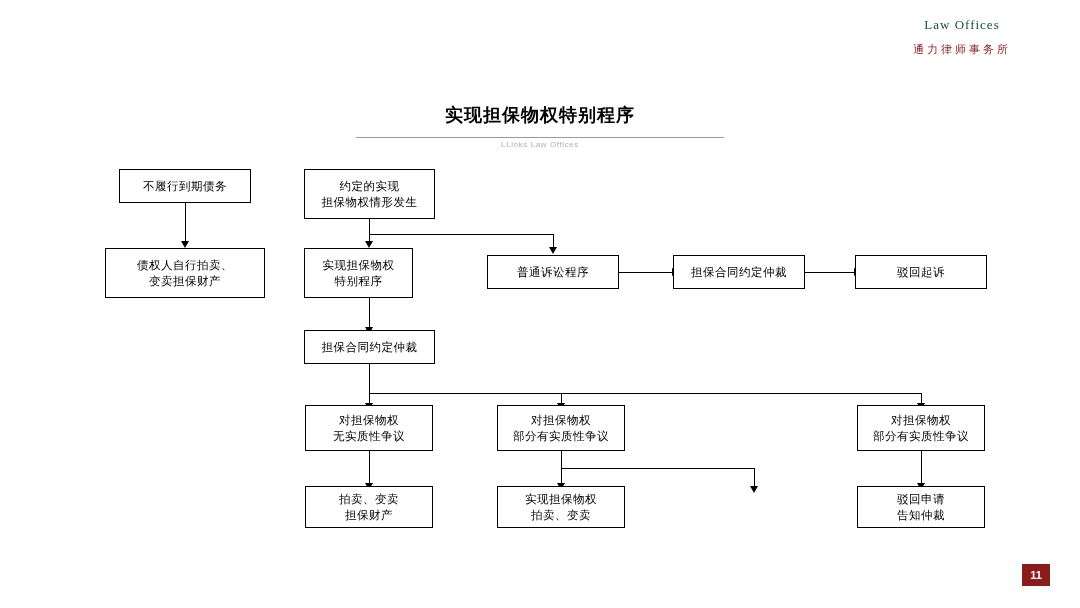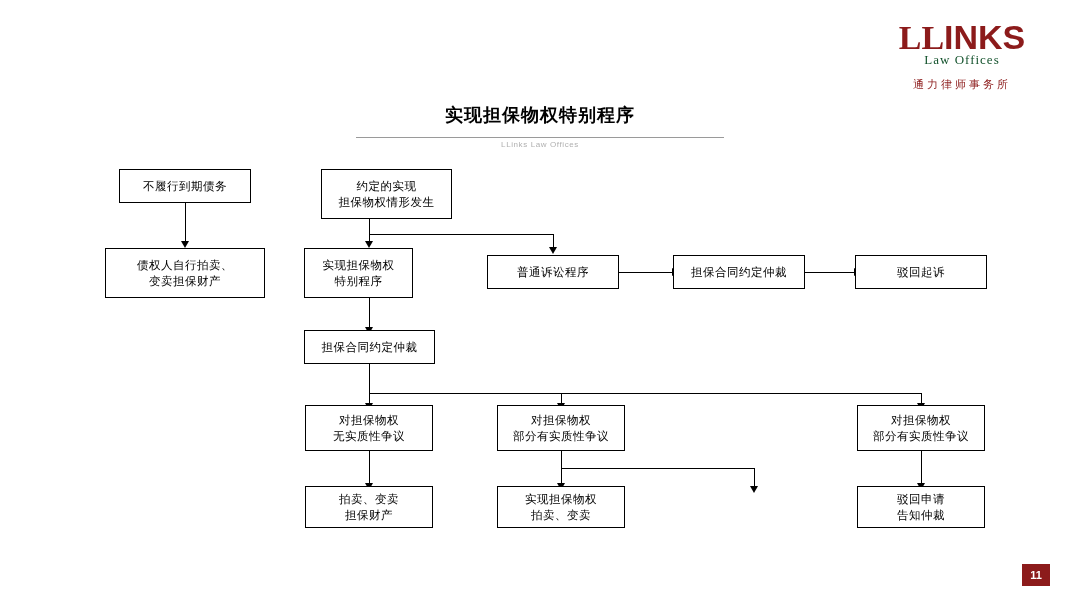--- a/index.html
+++ b/index.html
@@ -140,21 +140,20 @@
     align-items: center;
     justify-content: center;
   }
 </style>
 </head>
 <body>
 
 <div id="slide">
 
   <div id="logo">
-    <div class="logo-main"><span>LL</span><span class="thin">INKS</span></div>
     <div class="logo-sub">Law Offices</div>
     <div class="logo-cn">通力律师事务所</div>
   </div>
 
   <div id="title-block">
     <div class="title">实现担保物权特别程序</div>
     <div class="rule"></div>
     <div class="subtitle">LLinks Law Offices</div>
   </div>
 
@@ -196,21 +195,21 @@
   <div class="line v" style="left:561px; top:451px; height:17px;"></div>
   <div class="line h" style="left:561px; top:468px; width:193px;"></div>
   <div class="line v" style="left:754px; top:468px; height:19px;"></div>
   <div class="arrow-down" style="left:750px; top:486px;"></div>
 
   <div class="line v" style="left:921px; top:451px; height:33px;"></div>
   <div class="arrow-down" style="left:917px; top:483px;"></div>
 
   <div class="node" style="left:119px; top:169px; width:132px; height:34px;">不履行到期债务</div>
 
-  <div class="node" style="left:304px; top:169px; width:131px; height:50px;margin-left:17px;">约定的实现
+  <div class="node" style="left:304px; top:169px; width:131px; height:50px;">约定的实现
 担保物权情形发生</div>
 
   <div class="node" style="left:105px; top:248px; width:160px; height:50px;">债权人自行拍卖、
 变卖担保财产</div>
 
   <div class="node" style="left:304px; top:248px; width:109px; height:50px;">实现担保物权
 特别程序</div>
 
   <div class="node" style="left:487px; top:255px; width:132px; height:34px;">普通诉讼程序</div>
 

